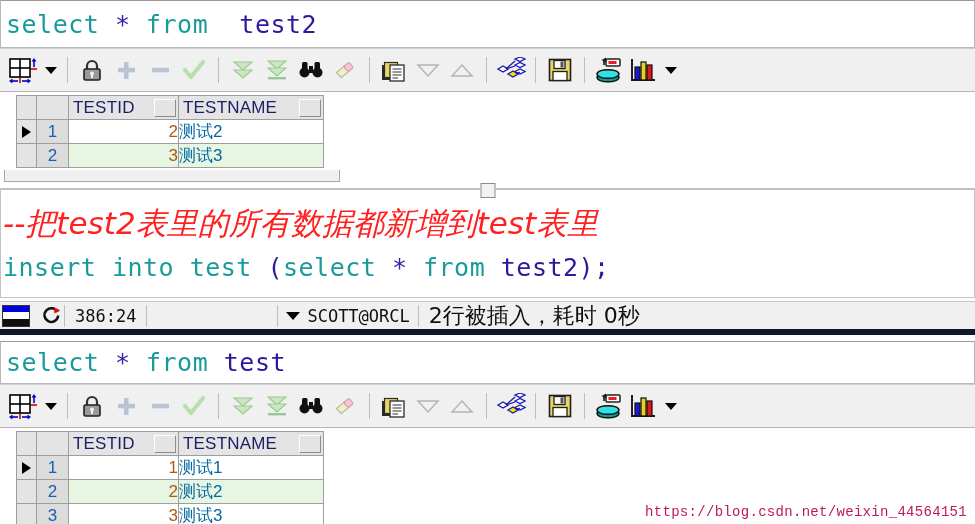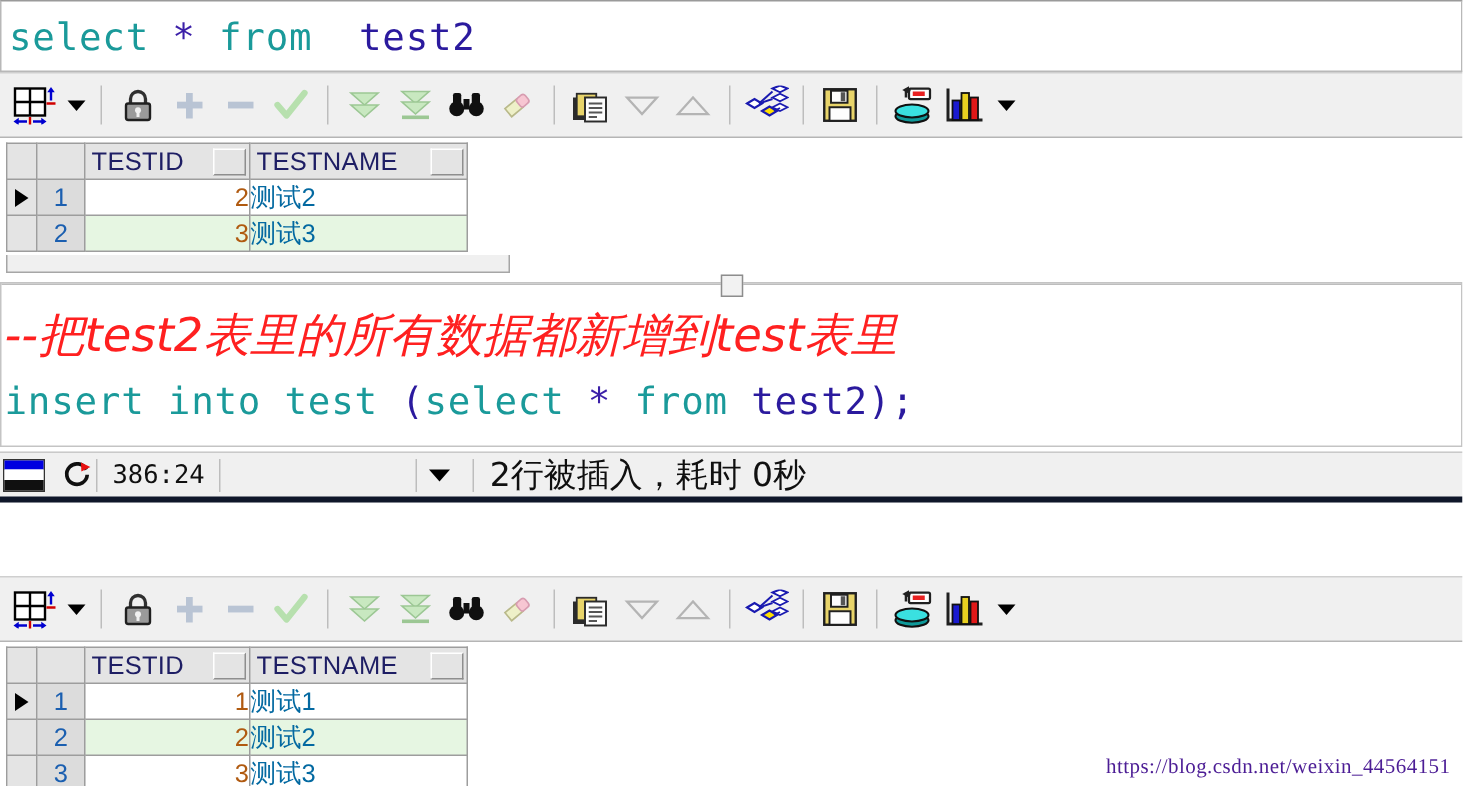--- a/index.html
+++ b/index.html
@@ -59,20 +59,21 @@
     margin-left: 2px;
   }
 
   
   .grid-wrap { background: #ffffff; box-sizing: border-box; }
   table.grid {
     border-collapse: collapse;
     font-family: "Liberation Sans", sans-serif;
     background: #ffffff;
     table-layout: fixed;
+    margin-left: 12px;
   }
   table.grid th, table.grid td {
     border: 1px solid #9d9d9d;
     padding: 0;
     height: 24px;
     font-weight: normal;
     font-size: 17px;
     box-sizing: border-box;
   }
   th.col-mark  { width: 20px; background: #e4e4e4; }
@@ -146,21 +147,21 @@
     font-size: 25px;
     white-space: pre;
     padding-left: 2px;
     letter-spacing: 0.5px;
   }
 
   
   .statusbar {
     background: #f0f0f0;
     border-top: 1px solid #c9c9c9;
-    border-bottom: 4px solid #0f172a;
+    border-bottom: 6px solid #0f172a;
     display: flex;
     align-items: center;
     box-sizing: border-box;
     height: 34px;
     font-family: "DejaVu Sans Mono", "Liberation Mono", monospace;
     font-size: 17px;
     color: #101010;
   }
   .sb-sep { width: 1px; height: 22px; background: #bdbdbd; flex: 0 0 auto; }
   .sb-pad { padding: 0 10px; }
@@ -179,23 +180,23 @@
     width: 0; height: 0;
     border-left: 7px solid transparent;
     border-right: 7px solid transparent;
     border-top: 8px solid #000;
     margin-right: 7px;
   }
 
   .watermark {
     position: absolute;
     right: 8px; bottom: 4px;
-    color: #4c1d95;
+    color: #be185d;
     font-size: 14px;
-    font-family: Liberation Serif, serif;
+    font-family: Liberation Mono, monospace;
     letter-spacing: .3px;
     pointer-events: none;
   }
 </style>
 </head>
 <body>
 
 <div id="app">
 
   <div class="sql-editor" id="editor-top" style="position:absolute; left:0; top:0; width:975px; height:48px;">
@@ -404,25 +405,29 @@
         <polygon points="12.6,1.4 19.2,4.5 12.9,7.8" fill="#e81010"></polygon>
       </svg>
     </div>
     <div class="sb-sep"></div>
     <div class="sb-pad">386:24</div>
     <div class="sb-sep"></div>
     <div style="flex:0 0 130px;"></div>
     <div class="sb-sep"></div>
     <div style="display:flex; align-items:center; padding:0 8px;">
       <div class="sb-caret"></div>
+      <span>SCOTT@ORCL</span>
     </div>
     <div class="sb-sep"></div>
     <div class="sb-pad sb-text-cn">2行被插入，耗时 0秒</div>
   </div>
 
+  <div class="sql-editor" id="editor-bottom" style="position:absolute; left:0; top:341px; width:975px; height:43px;">
+    <span class="tokens"><span class="kw">select</span><span> </span><span class="star">*</span><span> </span><span class="kw">from</span><span> </span><span class="ident">test</span></span>
+  </div>
 
   <div class="toolbar" id="toolbar-bottom" style="position:absolute; left:0; top:384px; width:975px;">
       <div class="tb-item" title="Grid Layout">
         <svg width="30" height="26" viewBox="0 0 30 26">
           <rect x="2" y="2" width="20" height="18" fill="#fff" stroke="#000" stroke-width="1.6"></rect>
           <line x1="12" y1="2" x2="12" y2="20" stroke="#000" stroke-width="1.6"></line>
           <line x1="2" y1="11" x2="22" y2="11" stroke="#000" stroke-width="1.6"></line>
           <line x1="26" y1="3" x2="26" y2="10" stroke="#0000d0" stroke-width="1.6"></line>
           <polygon points="26,1 23.5,4.5 28.5,4.5" fill="#0000d0"></polygon>
           <line x1="23" y1="12" x2="29" y2="12" stroke="#d00000" stroke-width="1.6"></line>

